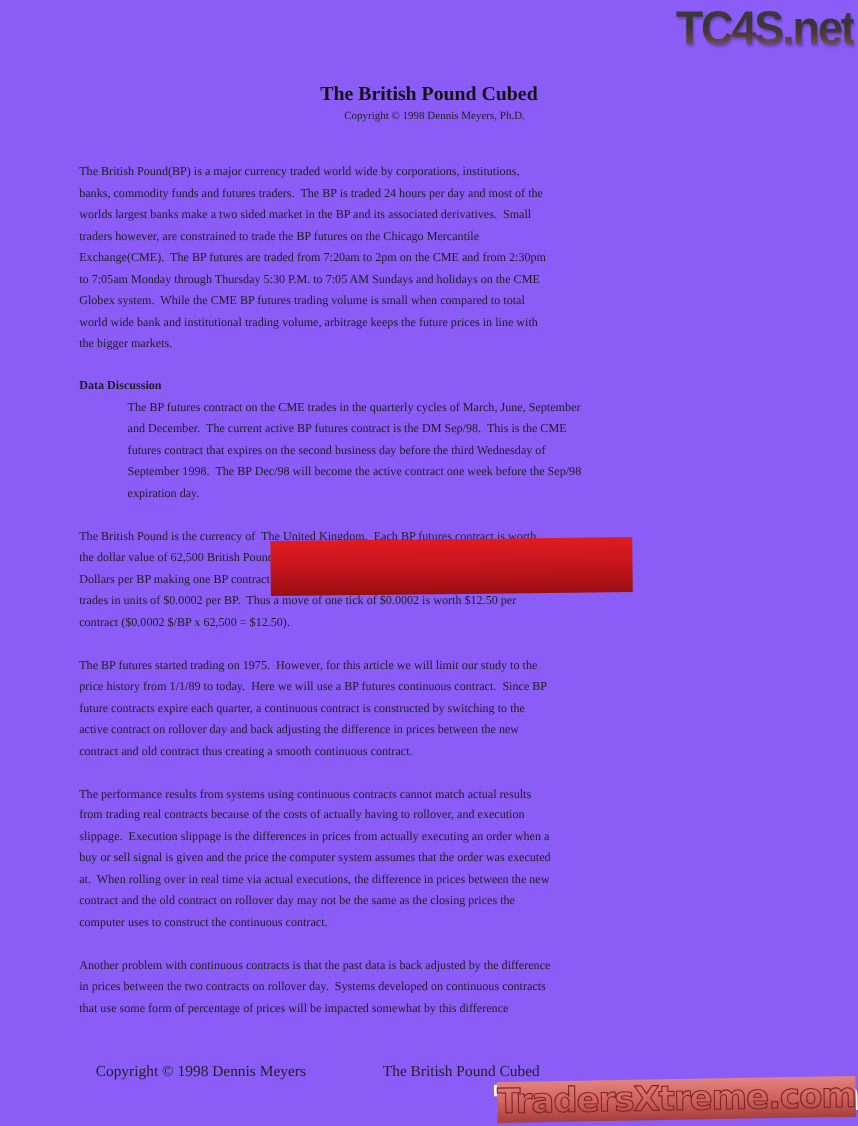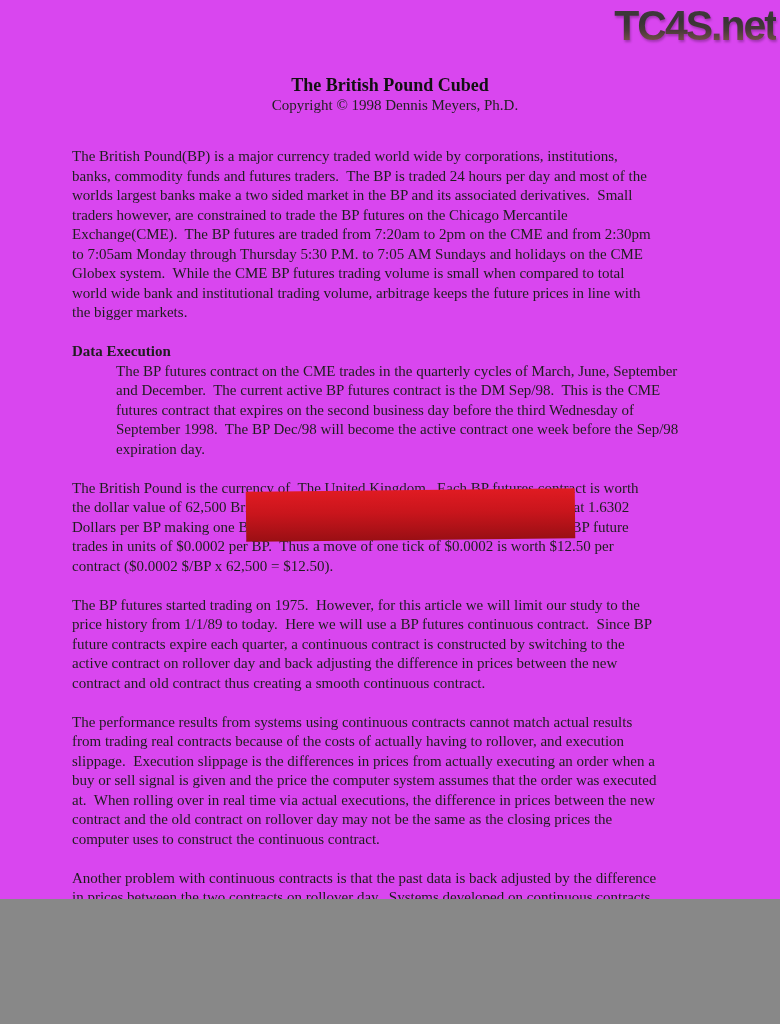--- a/index.html
+++ b/index.html
@@ -1,19 +1,19 @@
 <!DOCTYPE html>
 <html><head>
 <meta charset="utf-8">
 <style>
   html,body{margin:0;padding:0;background:#888;}
   .page{
     position:relative;
-    width:780px;height:899px;
-    background:#d946ef;
+    width:780px;height:1024px;
+    background:#8b5cf6;
     overflow:hidden;
     font-family:"Liberation Serif", serif;
     color:#1e1e1e;
   }
 
   
   .tc4s{
     position:absolute;top:5px;right:4px;
     font-family:"Liberation Sans", sans-serif;
     font-weight:bold;
@@ -30,27 +30,27 @@
 
   
   .doc-header{
     position:absolute;top:74px;left:0;width:780px;
     text-align:center;
   }
   .doc-title{
     font-size:18px;font-weight:bold;line-height:22px;color:#111;
   }
   .doc-subtitle{
-    font-size:15px;line-height:19px;color:#222;margin-left:10px;
+    font-size:10px;line-height:19px;color:#222;margin-left:10px;
   }
 
   
   .doc-body{
     position:absolute;top:147px;left:72px;width:642px;
-    font-size:15px;line-height:19.5px;
+    font-size:11px;line-height:19.5px;
   }
   .para{
     white-space:pre-wrap;
     margin:0 0 19.5px 0;
   }
   .section-heading{
     font-weight:bold;
     margin:0;
   }
   .para.after-heading{margin-top:0;margin-left:44px;}
@@ -129,21 +129,21 @@
     <div class="para">The British Pound(BP) is a major currency traded world wide by corporations, institutions,
 banks, commodity funds and futures traders.  The BP is traded 24 hours per day and most of the
 worlds largest banks make a two sided market in the BP and its associated derivatives.  Small
 traders however, are constrained to trade the BP futures on the Chicago Mercantile
 Exchange(CME).  The BP futures are traded from 7:20am to 2pm on the CME and from 2:30pm
 to 7:05am Monday through Thursday 5:30 P.M. to 7:05 AM Sundays and holidays on the CME
 Globex system.  While the CME BP futures trading volume is small when compared to total
 world wide bank and institutional trading volume, arbitrage keeps the future prices in line with
 the bigger markets.</div>
 
-    <div class="section-heading">Data Execution</div>
+    <div class="section-heading">Data Discussion</div>
 
     <div class="para after-heading">The BP futures contract on the CME trades in the quarterly cycles of March, June, September
 and December.  The current active BP futures contract is the DM Sep/98.  This is the CME
 futures contract that expires on the second business day before the third Wednesday of
 September 1998.  The BP Dec/98 will become the active contract one week before the Sep/98
 expiration day.</div>
 
     <div class="para">The British Pound is the currency of  The United Kingdom.  Each BP futures contract is worth
 the dollar value of 62,500 British Pounds(BP).  As of 6/24/98 the BP Jun/98 closed at 1.6302
 Dollars per BP making one BP contract worth $101,887.50 (1.6302 x 62,500). The BP future

